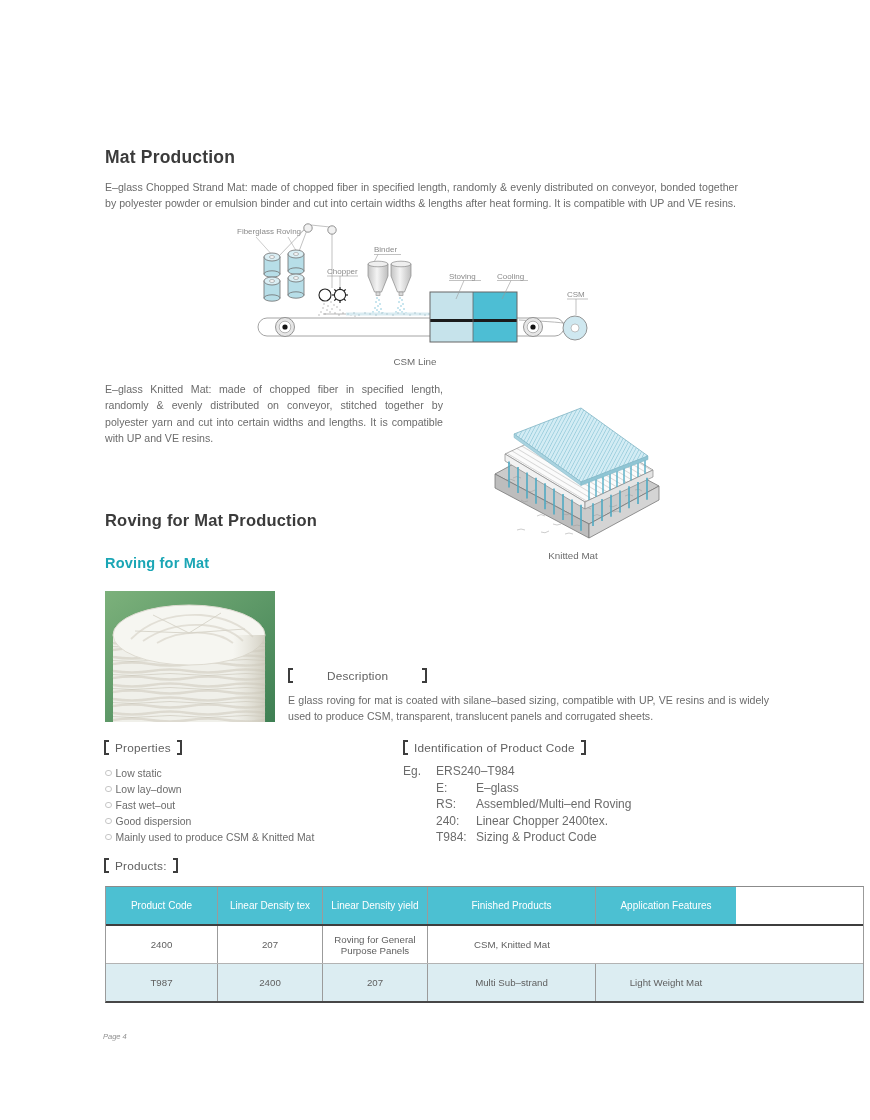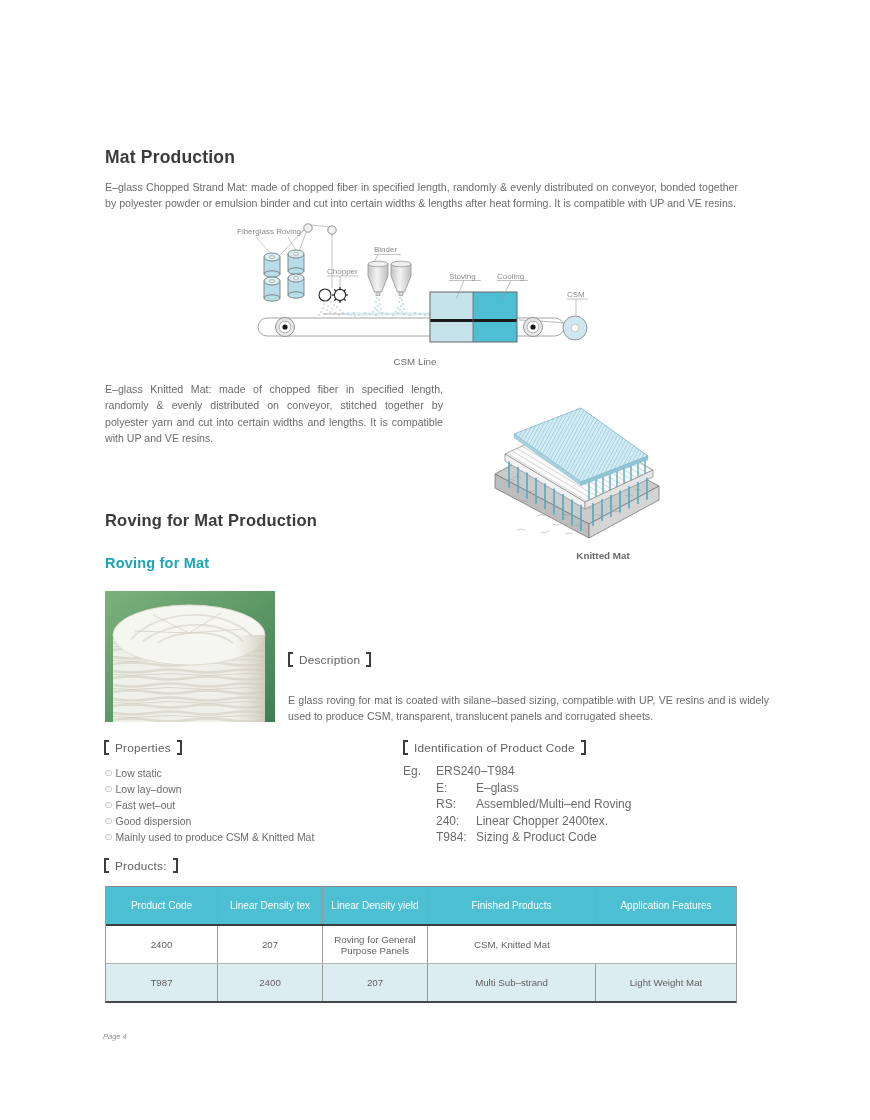--- a/index.html
+++ b/index.html
@@ -6,43 +6,43 @@
   .page{position:relative;width:870px;height:1120px;background:#fff;overflow:hidden;
         font-family:"Liberation Sans",sans-serif;}
   .h1{position:absolute;left:105px;top:147px;font-size:17.5px;font-weight:bold;color:#3b3b3b;letter-spacing:.2px;}
   .h2{position:absolute;left:105px;top:511px;font-size:16.5px;font-weight:bold;color:#3b3b3b;letter-spacing:.2px;}
   .h3{position:absolute;left:105px;top:555px;font-size:14.5px;font-weight:bold;color:#1ba6b5;letter-spacing:.2px;}
   .para{position:absolute;color:#6b6b6b;font-size:10.6px;line-height:15.6px;text-align:justify;}
   #intro{left:105px;top:180px;width:633px;}
   #knitted-text{left:105px;top:381px;width:338px;line-height:16.4px;}
   .caption{position:absolute;font-size:9.8px;color:#6b6b6b;}
   #csm-caption{left:355px;top:356px;width:120px;text-align:center;}
-  #knit-caption{left:548px;top:550px;width:110px;text-align:center;font-weight:bold;}
+  #knit-caption{left:518px;top:550px;width:110px;text-align:center;}
   .diagram{position:absolute;left:228px;top:221px;width:378px;height:127px;}
   .knit{position:absolute;left:493px;top:396px;width:180px;height:152px;}
   .photo{position:absolute;left:105px;top:591px;width:170px;height:131px;}
   .dlbl{font-size:8px;fill:#8a8a8a;font-family:"Liberation Sans",sans-serif;}
   .sec-head{position:absolute;display:flex;align-items:center;font-size:11.8px;color:#5f5f5f;letter-spacing:.2px;}
   .brk{display:inline-block;width:3px;height:11px;border:2px solid #3d3d3d;}
   .brk.l{border-right:0;margin-right:6px;}
   .brk.r{border-left:0;margin-left:6px;}
-  #desc-head{left:288px;top:652px;}
+  #desc-head{left:288px;top:668px;gap:28px;}
   #desc-body{left:288px;top:693px;width:481px;}
   #props-head{left:104px;top:740px;}
   #ident-head{left:403px;top:740px;align-items:center;}
   #prod-head{left:104px;top:858px;}
   .props-list{position:absolute;left:105px;top:765px;}
   .prop{display:flex;align-items:center;height:16px;font-size:10.4px;color:#6b6b6b;}
   .ring{width:4.6px;height:4.6px;border:1.7px solid #c6c6c6;border-radius:50%;margin-right:4px;flex:none;}
   .ident{position:absolute;left:403px;top:763px;font-size:12px;color:#6b6b6b;}
   .ident-row{display:flex;line-height:16.5px;}
   .eg-lab{width:33px;}
   .ind{width:33px;flex:none;}
   .key{width:40px;flex:none;}
-  .ptable{position:absolute;left:105px;top:886px;width:632px;box-sizing:border-box;
+  .ptable{position:absolute;left:105px;top:886px;width:759px;box-sizing:border-box;
           border-left:1px solid #9b9b9b;border-right:1px solid #9b9b9b;
           border-top:1px solid #8b8b8b;border-bottom:2px solid #474747;}
   .trow{display:grid;grid-template-columns:112px 105px 105px 168px 140px;}
   .cell{display:flex;align-items:center;justify-content:center;text-align:center;height:37px;
         border-right:1px solid #9b9b9b;font-size:9.7px;color:#5f5f5f;padding:0 2px;box-sizing:border-box;}
   .cell:last-child{border-right:0;}
   .thead{border-bottom:2px solid #3e3e3e;}
   .thead .cell{background:#4cc0d2;color:#ffffff;font-size:10px;}
   .row1{background:#ffffff;border-bottom:1px solid #b3b3b3;}
   .row2{background:#dcedf2;}

